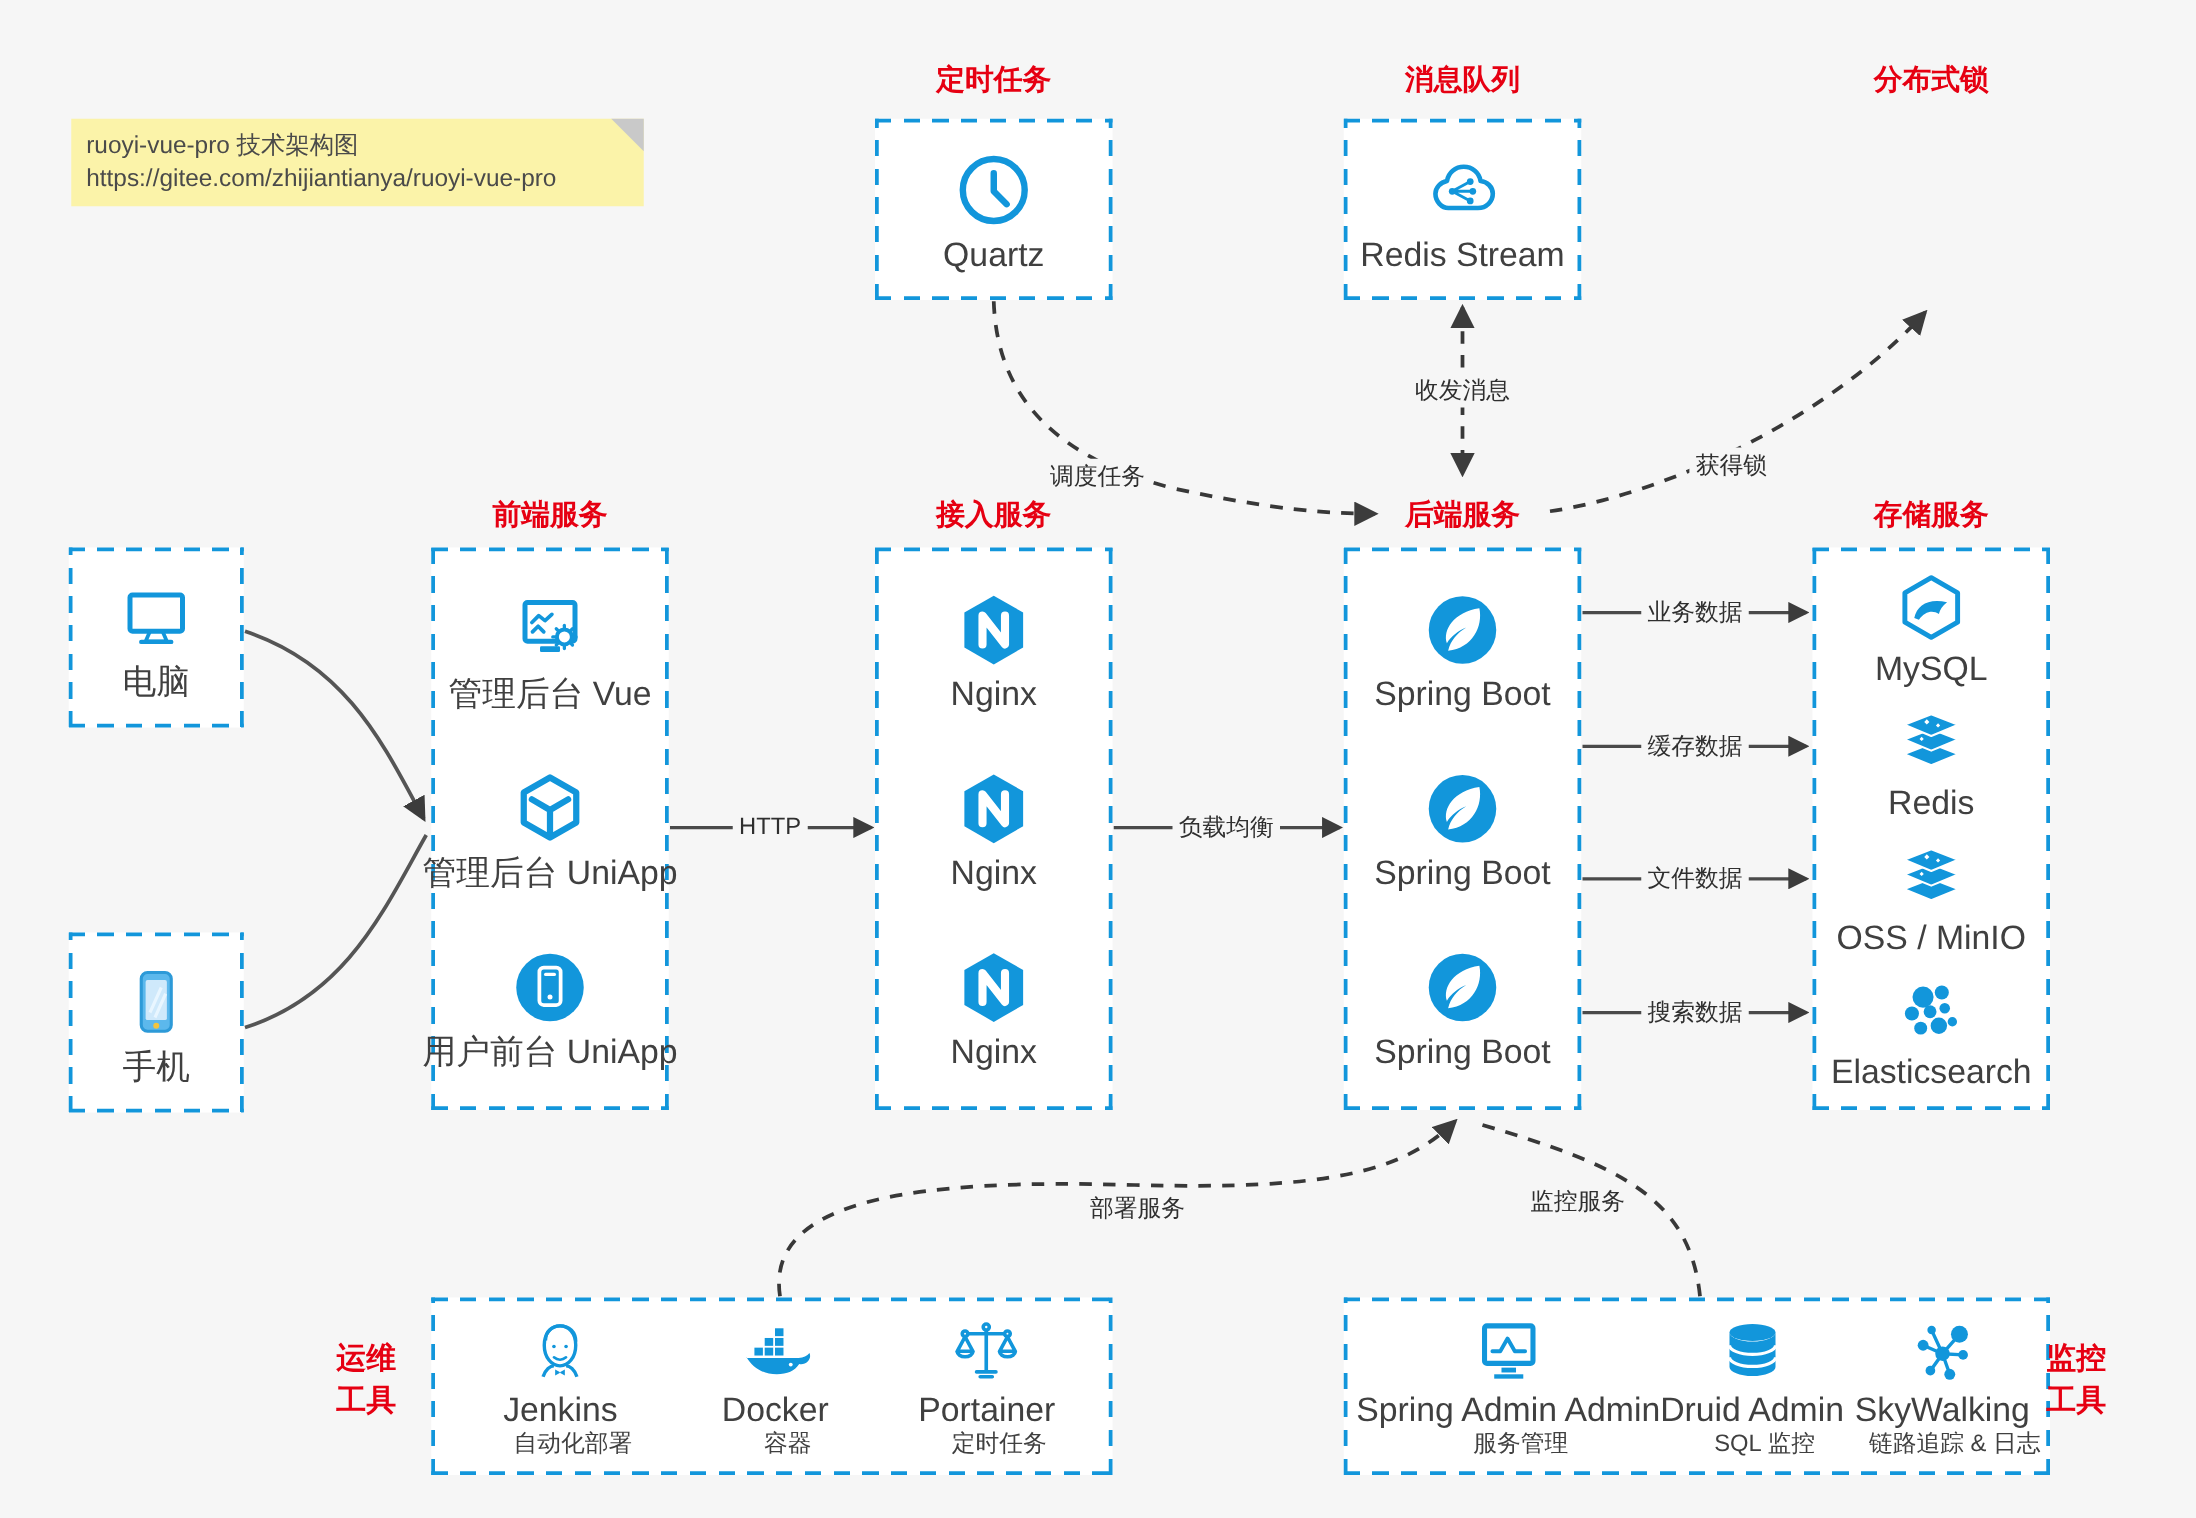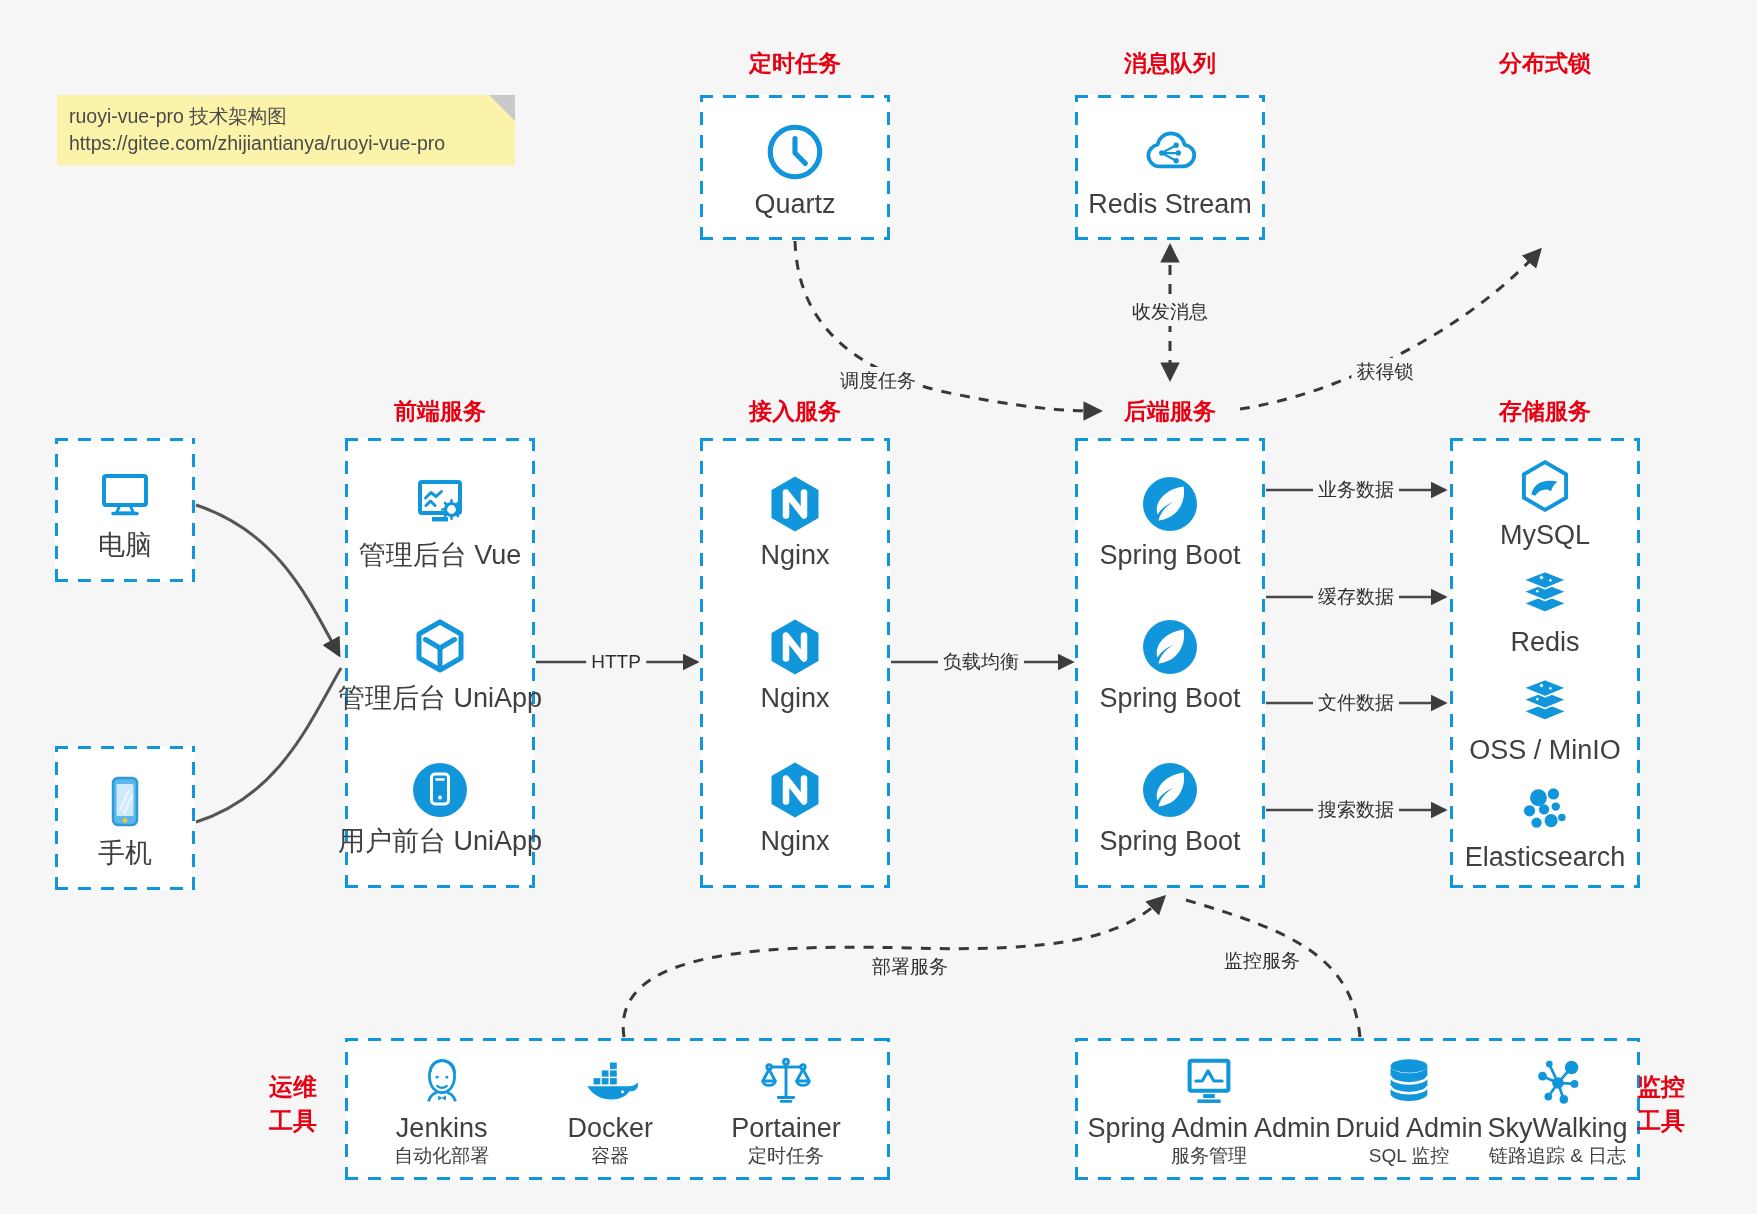--- a/index.html
+++ b/index.html
@@ -13,21 +13,21 @@
       repeating-linear-gradient(90deg,#1296db 0 13px,transparent 13px 23px) bottom left / 100% 3px no-repeat,
       repeating-linear-gradient(0deg,#1296db 0 13px,transparent 13px 23px) top left / 3px 100% no-repeat,
       repeating-linear-gradient(0deg,#1296db 0 13px,transparent 13px 23px) top right / 3px 100% no-repeat,
       #ffffff;
   }
   .col-box{display:flex;flex-direction:column;justify-content:space-around;align-items:center;padding:10px 0;box-sizing:border-box;}
   .row-box{display:flex;justify-content:space-around;align-items:center;padding:6px 10px;box-sizing:border-box;}
 
   .item{display:flex;flex-direction:column;align-items:center;gap:6px;}
   .item-label{font-size:27px;color:#404040;white-space:nowrap;line-height:26px;text-align:center;}
-  .item-sublabel{font-size:19px;color:#404040;white-space:nowrap;line-height:25px;text-align:center;}
+  .item-sublabel{font-size:19px;color:#404040;white-space:nowrap;line-height:25px;text-align:center;margin-left:20px;}
 
   .group-title{position:absolute;text-align:center;font-size:23px;font-weight:bold;color:#e60012;white-space:nowrap;}
   .side-label{position:absolute;font-size:24px;font-weight:bold;color:#e60012;line-height:34px;text-align:center;white-space:nowrap;}
 
   .edge-label{position:absolute;transform:translate(-50%,-50%);font-size:19px;color:#2f2f2f;background:#f6f6f6;padding:1px 5px;white-space:nowrap;z-index:5;}
 
   #edges{position:absolute;left:0;top:0;z-index:4;pointer-events:none;}
 
   
   .note{position:absolute;left:57px;top:95px;width:458px;height:70px;background:#fbf3a9;color:#4a4a4a;

